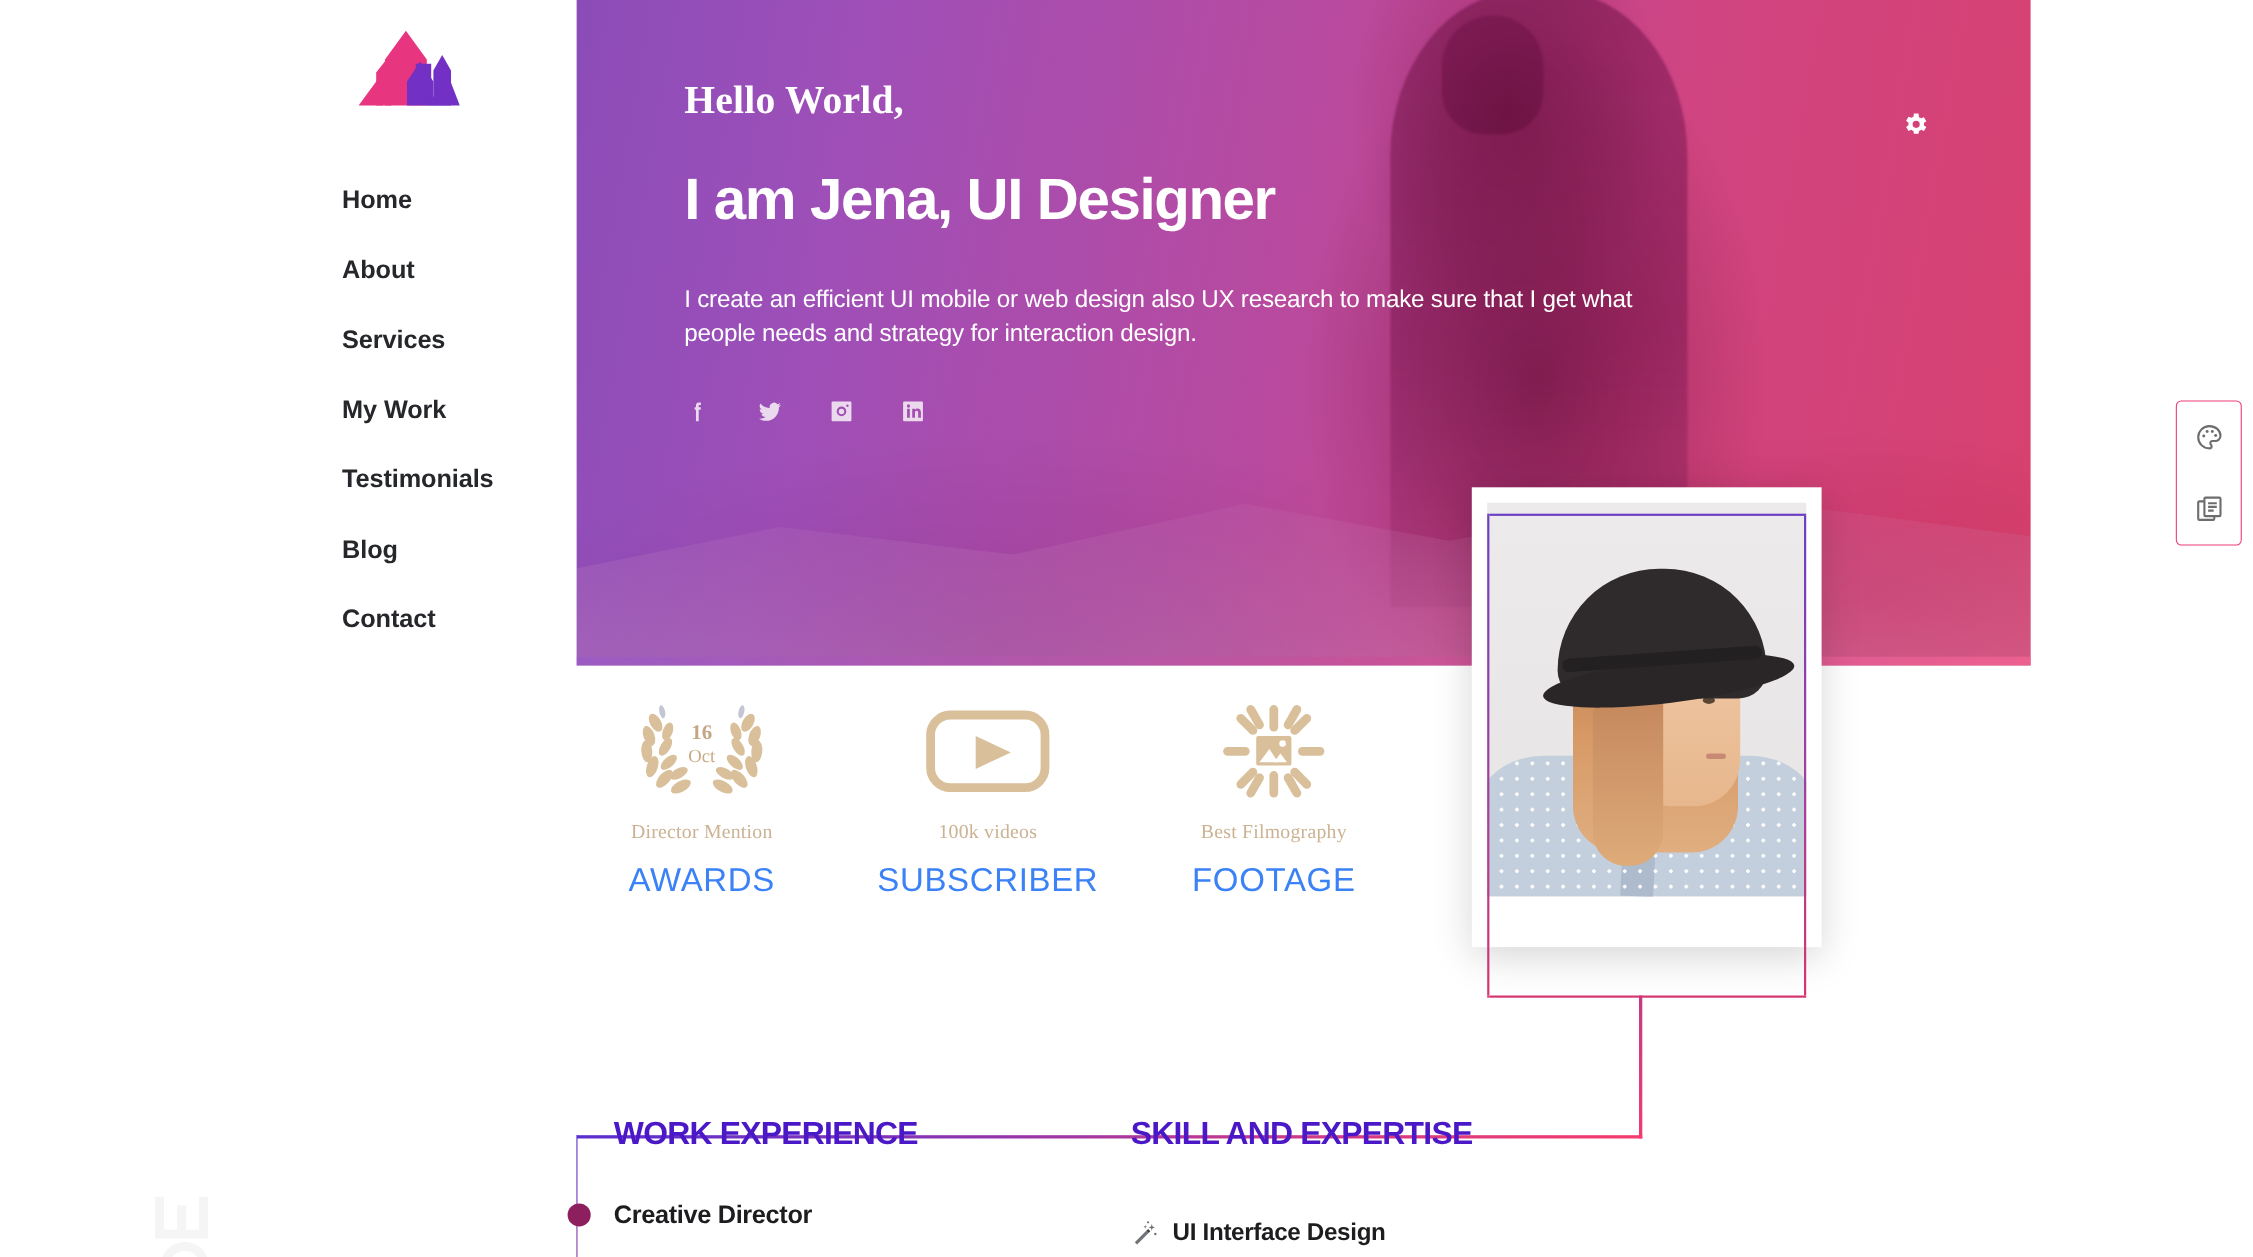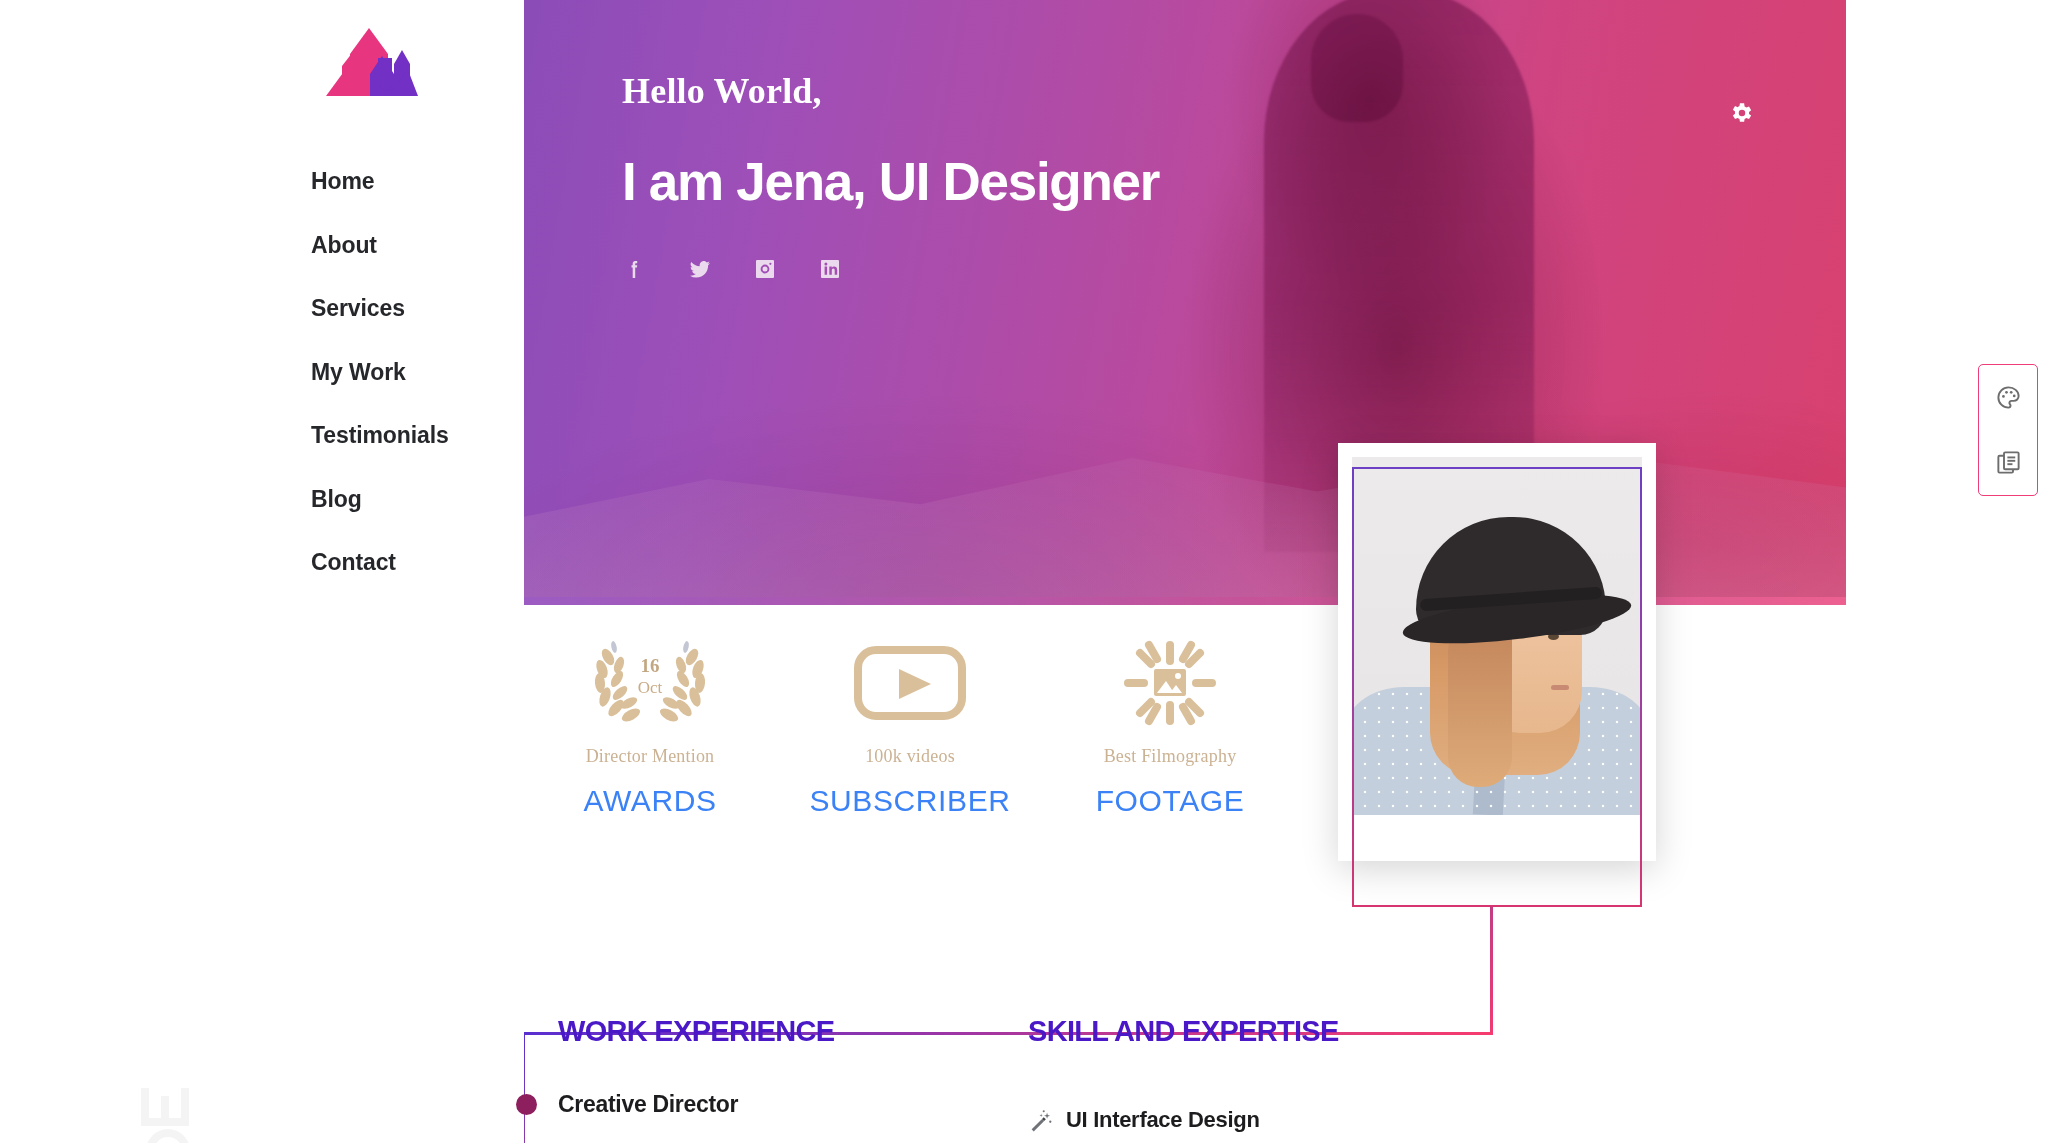--- a/index.html
+++ b/index.html
@@ -55,21 +55,21 @@
          font-weight:400; letter-spacing:-.2px; }
   .socials{ display:flex; gap:39px; margin-top:43px; }
   .soc{ width:26px; height:26px; display:flex; align-items:center; justify-content:center;
         cursor:pointer; }
   .soc svg{ width:24px; height:24px; fill:#f2e6f2; opacity:.92; }
 
   .gear{ position:absolute; right:92px; top:108px; width:26px; height:26px; cursor:pointer; z-index:4; }
   .gear svg{ width:26px; height:26px; fill:#fff; }
 
   
-  .awards{ position:absolute; left:520px; top:640px; width:1000px; display:flex; z-index:3; }
+  .awards{ position:absolute; left:508px; top:640px; width:1000px; display:flex; z-index:3; }
   .award{ width:260px; text-align:center; }
   .award-ico{ height:86px; display:flex; align-items:center; justify-content:center; }
   .award-sub{ font-family:"Liberation Serif", serif; font-size:18px; color:#cbb293;
               margin-top:20px; letter-spacing:.2px; }
   .award-title{ font-size:30px; color:#3b82f6; letter-spacing:.6px; margin-top:17px; font-weight:400; }
 
   
   .profile-wrap{ position:absolute; left:1338px; top:443px; z-index:6; }
   .profile-card{ position:relative; width:318px; height:418px; background:#fff;
                  box-shadow:0 8px 34px rgba(0,0,0,.17); padding:14px 14px 46px 14px; }
@@ -187,20 +187,21 @@
 
     <div class="gear">
       <svg viewBox="0 0 24 24" xmlns="http://www.w3.org/2000/svg">
         <path d="M19.4 13a7.6 7.6 0 0 0 0-2l2-1.6-2-3.4-2.4 1a7.5 7.5 0 0 0-1.7-1L14.9 3h-3.9l-.4 2.6c-.6.2-1.2.6-1.7 1l-2.4-1-2 3.4 2 1.6a7.6 7.6 0 0 0 0 2l-2 1.6 2 3.4 2.4-1c.5.4 1.1.8 1.7 1l.4 2.4h3.9l.4-2.4c.6-.2 1.2-.6 1.7-1l2.4 1 2-3.4zM12.9 15a3 3 0 1 1 0-6 3 3 0 0 1 0 6z"></path>
       </svg>
     </div>
 
     <div class="hero-inner">
       <div class="hello">Hello World,</div>
       <h1 class="h1">I am Jena, UI Designer</h1>
+      <p class="lead">I create an efficient UI mobile or web design also UX research to make sure that I get what people needs and strategy for interaction design.</p>
 
       <div class="socials">
         <span class="soc">
           <svg viewBox="0 0 24 24" xmlns="http://www.w3.org/2000/svg">
             <path d="M14.2 8.3h-2V6.9c0-.6.4-.7.7-.7h1.3V4h-1.9c-2.1 0-2.6 1.6-2.6 2.6v1.7H8.5v2.3h1.2V21h2.5v-10.4h1.7z"></path>
           </svg>
         </span>
         <span class="soc">
           <svg viewBox="0 0 24 24" xmlns="http://www.w3.org/2000/svg">
             <path d="M22 6.1c-.7.3-1.5.5-2.4.6.9-.5 1.5-1.3 1.8-2.3-.8.5-1.7.8-2.6 1a4.1 4.1 0 0 0-7 3.8A11.7 11.7 0 0 1 3.3 4.9a4.1 4.1 0 0 0 1.3 5.5c-.7 0-1.3-.2-1.9-.5a4.1 4.1 0 0 0 3.3 4.1c-.6.2-1.2.2-1.9.1a4.1 4.1 0 0 0 3.8 2.9A8.3 8.3 0 0 1 2 18.7a11.7 11.7 0 0 0 6.3 1.9c7.6 0 11.8-6.3 11.8-11.8v-.5c.8-.6 1.5-1.3 1.9-2.2z"></path>

